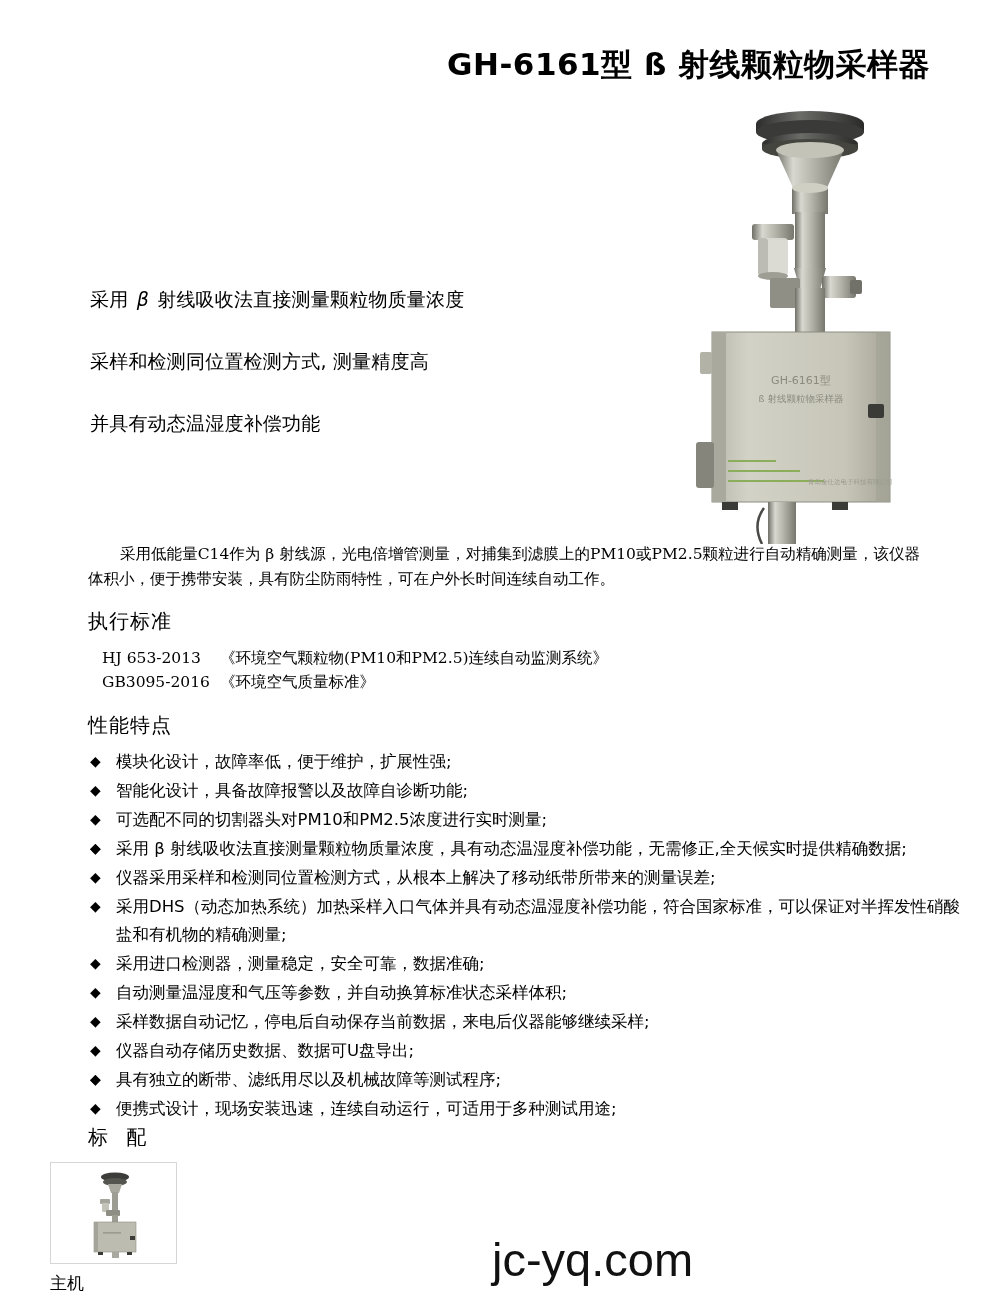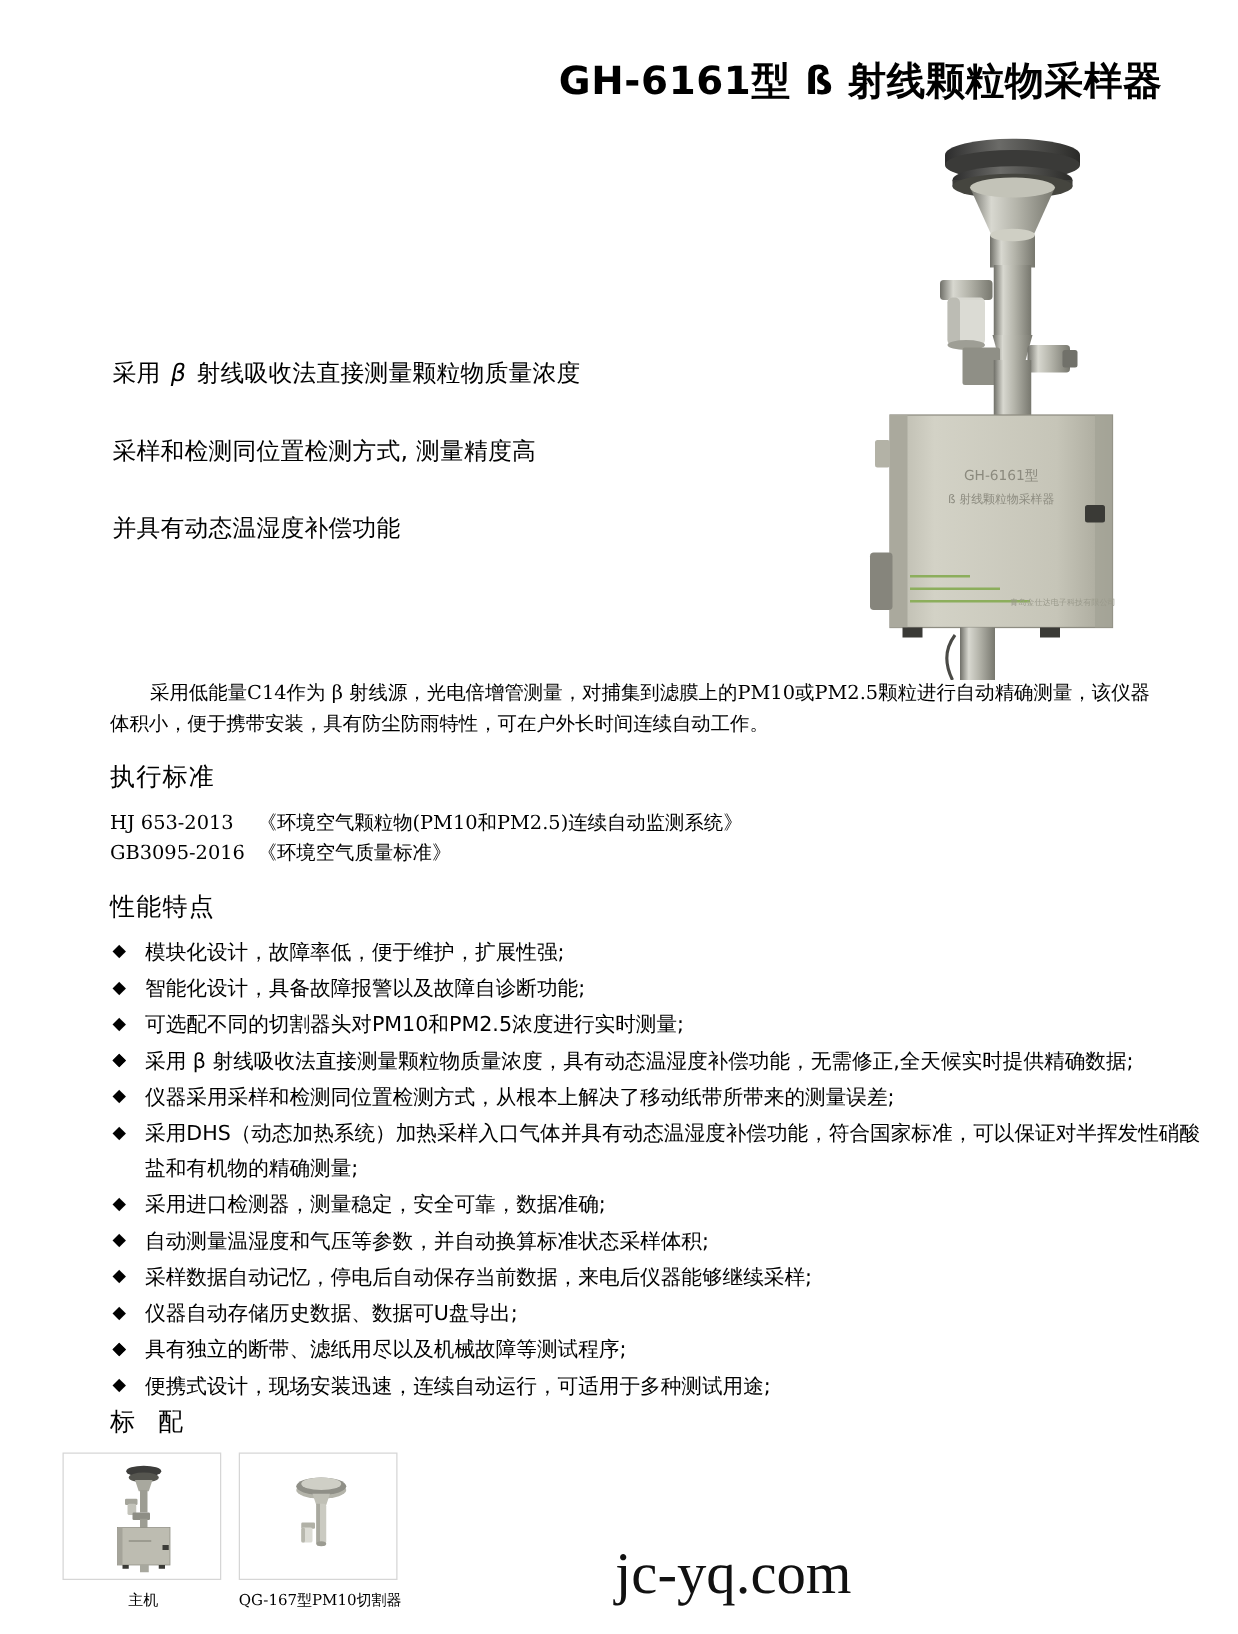--- a/index.html
+++ b/index.html
@@ -73,21 +73,21 @@
     font-size: 20px;
     letter-spacing: 1px;
   }
   #heading-standards { left: 88px; top: 608px; }
   #heading-features  { left: 88px; top: 712px; }
   #heading-standard-config { left: 88px; top: 1124px; letter-spacing: 6px; text-align: center; }
 
   
   .standards {
     position: absolute;
-    left: 88px;
+    left: 102px;
     top: 646px;
     width: 700px;
     font-family: "DejaVu Serif", "Liberation Serif", serif;
   }
   .standards .std-row {
     font-size: 15.5px;
     line-height: 24px;
     white-space: nowrap;
   }
   .standards .code {
@@ -131,35 +131,35 @@
     height: 102px;
     border: 1px solid #d6d6d6;
     background: #ffffff;
     display: flex;
     align-items: center;
     justify-content: center;
     box-sizing: border-box;
   }
   .thumb .caption {
     margin-top: 8px;
-    text-align: center;
-    font-size: 12px;
+    text-align: left;
+    font-size: 17px;
     font-family: "DejaVu Serif", "Liberation Serif", serif;
     white-space: nowrap;
   }
 
   
   .watermark {
     position: absolute;
     left: 492px;
     top: 1232px;
     font-size: 47px;
     letter-spacing: 0px;
     color: #111111;
-    font-family: Liberation Serif, serif;
+    font-family: Liberation Sans, sans-serif;
     text-align: right;
   }
 </style>
 </head>
 <body>
 
 <div class="title">
   <span>GH-6161型 ß 射线颗粒物采样器</span>
 </div>
 
@@ -300,32 +300,15 @@
         <rect x="24" y="64" width="18" height="1.6" fill="#9c9b90"></rect>
         <rect x="51" y="68" width="5" height="4" fill="#3c3c38"></rect>
         <rect x="19" y="84" width="5" height="3" fill="#3a3a36"></rect>
         <rect x="48" y="84" width="5" height="3" fill="#3a3a36"></rect>
         <rect x="33" y="84" width="7" height="6" fill="#a8a89e"></rect>
       </svg>
     </div>
     <div class="caption">主机</div>
   </div>
 
-  <div class="thumb">
-    <div class="frame">
-      <svg width="60" height="78" viewBox="0 0 60 78" xmlns="http://www.w3.org/2000/svg">
-        <ellipse cx="32" cy="18" rx="20" ry="7" fill="#b4b4aa"></ellipse>
-        <ellipse cx="32" cy="15" rx="20" ry="7" fill="#8f8f87"></ellipse>
-        <ellipse cx="32" cy="13" rx="16" ry="5" fill="#cfcfc6"></ellipse>
-        <path d="M25 21 L39 21 L36 30 L28 30 Z" fill="#c0c0b6"></path>
-        <rect x="28" y="29" width="8" height="32" rx="2" fill="#cacac1"></rect>
-        <rect x="28" y="29" width="3" height="32" fill="#a9a99f"></rect>
-        <rect x="16" y="44" width="11" height="5" rx="1" fill="#b1b1a7"></rect>
-        <rect x="16" y="48" width="9" height="12" rx="1.5" fill="#dcdcd5"></rect>
-        <rect x="16" y="48" width="3" height="12" rx="1.5" fill="#b8b8ae"></rect>
-        <ellipse cx="32" cy="61" rx="4" ry="2" fill="#9b9b91"></ellipse>
-      </svg>
-    </div>
-    <div class="caption">QG-167型PM10切割器</div>
-  </div>
 </div>
 
 <div class="watermark">jc-yq.com</div>
 
 </body></html>

